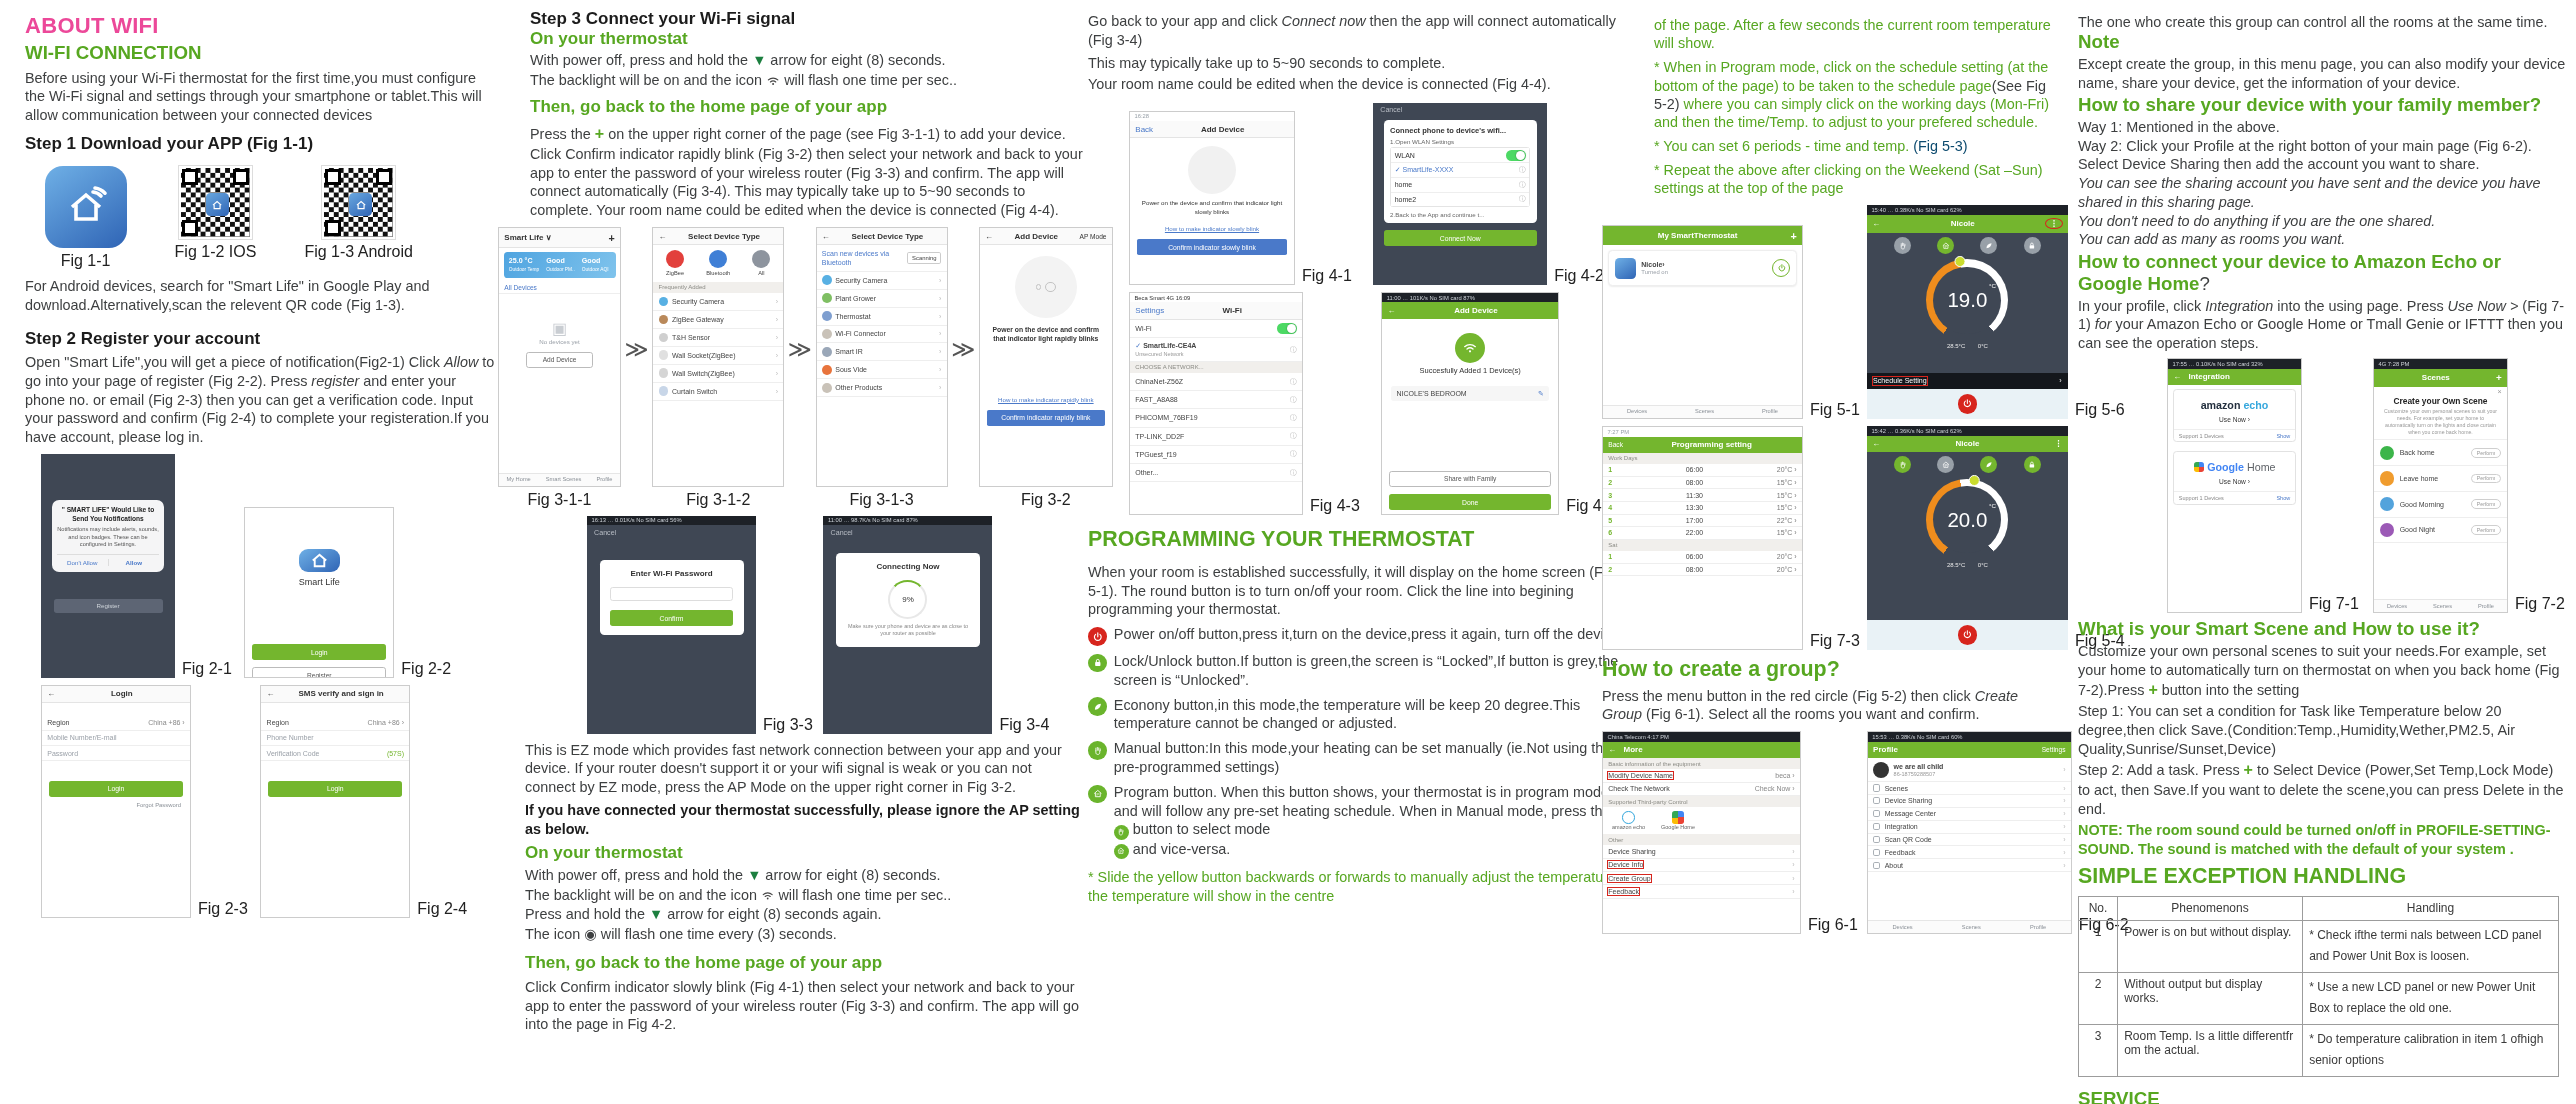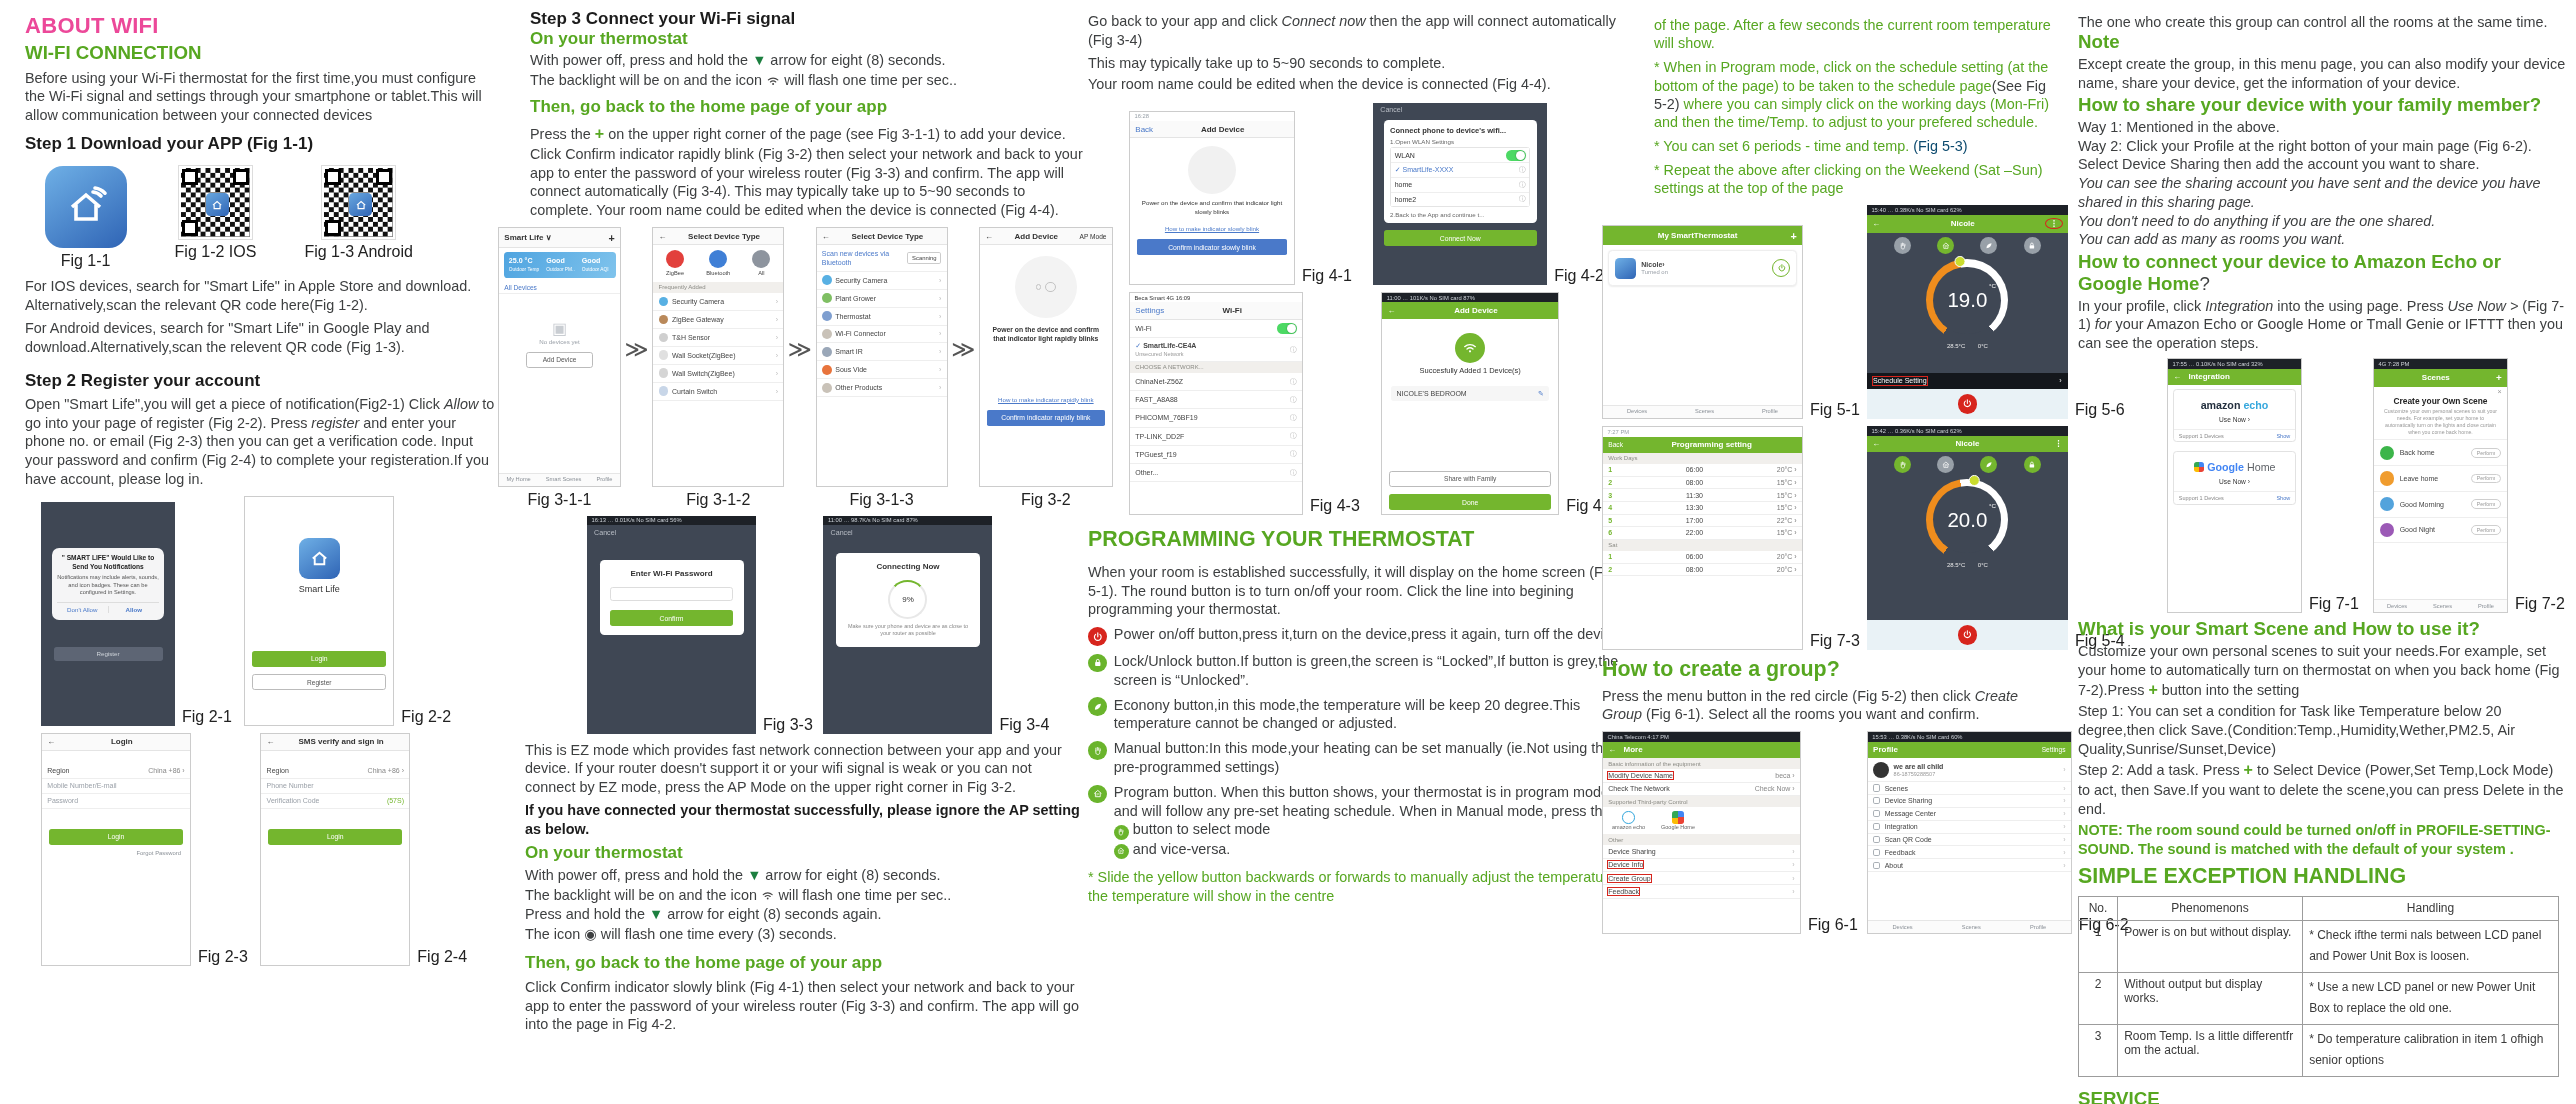--- a/index.html
+++ b/index.html
@@ -156,21 +156,20 @@
             <svg class="ic" width="14.2" height="14.2" viewBox="0 0 24 24" fill="none" stroke="#fff" stroke-width="2">
               <path d="M5 12 12 6l7 6"></path>
               <path d="M7 10.8V18h10v-7.2"></path>
             </svg>
           </span>
       </div>
       <div class="figcap">Fig 1-3 Android</div>
     </div>
   </div>
 
-  <p class="body">For IOS devices, search for "Smart Life" in Apple Store and download.  Alternatively,scan the relevant QR code here(Fig 1-2).</p>
   <p class="body">For Android devices, search for "Smart Life" in Google Play and download.Alternatively,scan the relevent QR code (Fig 1-3).</p>
 
   <div class="bhead" style="margin-top:14.2px">Step 2 Register your account</div>
   <p class="body"><span>Open "Smart Life",you will get a piece of notification(Fig2-1) Click </span><em class="it">Allow</em><span> to go into your page of register (Fig 2-2).  Press </span><em class="it">register</em><span> and enter your phone no. or email (Fig 2-3) then you can get a verification code. Input your password and confirm (Fig 2-4) to complete your registeration.If you have account, please log in.</span></p>
 
   <div class="figrow" style="gap:12.5px; padding-left:16px">
     <div class="figwrap-h">
       <div class="ph dk" style="width:134px;height:224px">
         <div style="background:rgba(255,255,255,.95); color:#222; margin:46px 10.7px 0; border-radius:7.1px; padding:6.2px 5.3px; text-align:center;">
           <div style="font-size:6.6px; font-weight:bold; line-height:1.35">" SMART LIFE" Would Like to Send You Notifications</div>
@@ -178,21 +177,21 @@
           <div style="display:flex; border-top:0.9px solid #ddd; margin-top:5.3px; padding-top:3.6px">
             <span style="flex:1; color:#4a79c9; font-size:6.2px">Don't Allow</span>
             <span style="flex:1; color:#4a79c9; font-size:6.2px; font-weight:bold; border-left:0.9px solid #ddd">Allow</span>
           </div>
         </div>
         <div style="margin:27px 12.5px 0; text-align:center; background:#5d6574; color:#cfd4da; border-radius:2.7px; font-size:6.2px; padding:3.6px">Register</div>
       </div>
       <div class="figcap">Fig 2-1</div>
     </div>
     <div class="figwrap-h">
-      <div class="ph" style="width:150px;height:230px">
+      <div class="ph" style="width:150px;height:171px">
         <div style="margin:41px auto 5.3px; width:41px; height:41px; border-radius:9px; background:linear-gradient(145deg,#6fb0e6,#2f64b5); display:flex; align-items:center; justify-content:center;">
           <svg class="ic" width="23" height="23" viewBox="0 0 24 24" fill="none" stroke="#fff" stroke-width="2">
               <path d="M5 12 12 6l7 6"></path>
               <path d="M7 10.8V18h10v-7.2"></path>
             </svg>
         </div>
         <div style="text-align:center; font-size:9px; color:#333">Smart Life</div>
         <div class="btn-grn" style="margin-top:57px">Login</div>
         <div class="btn-line">Register</div>
       </div>

